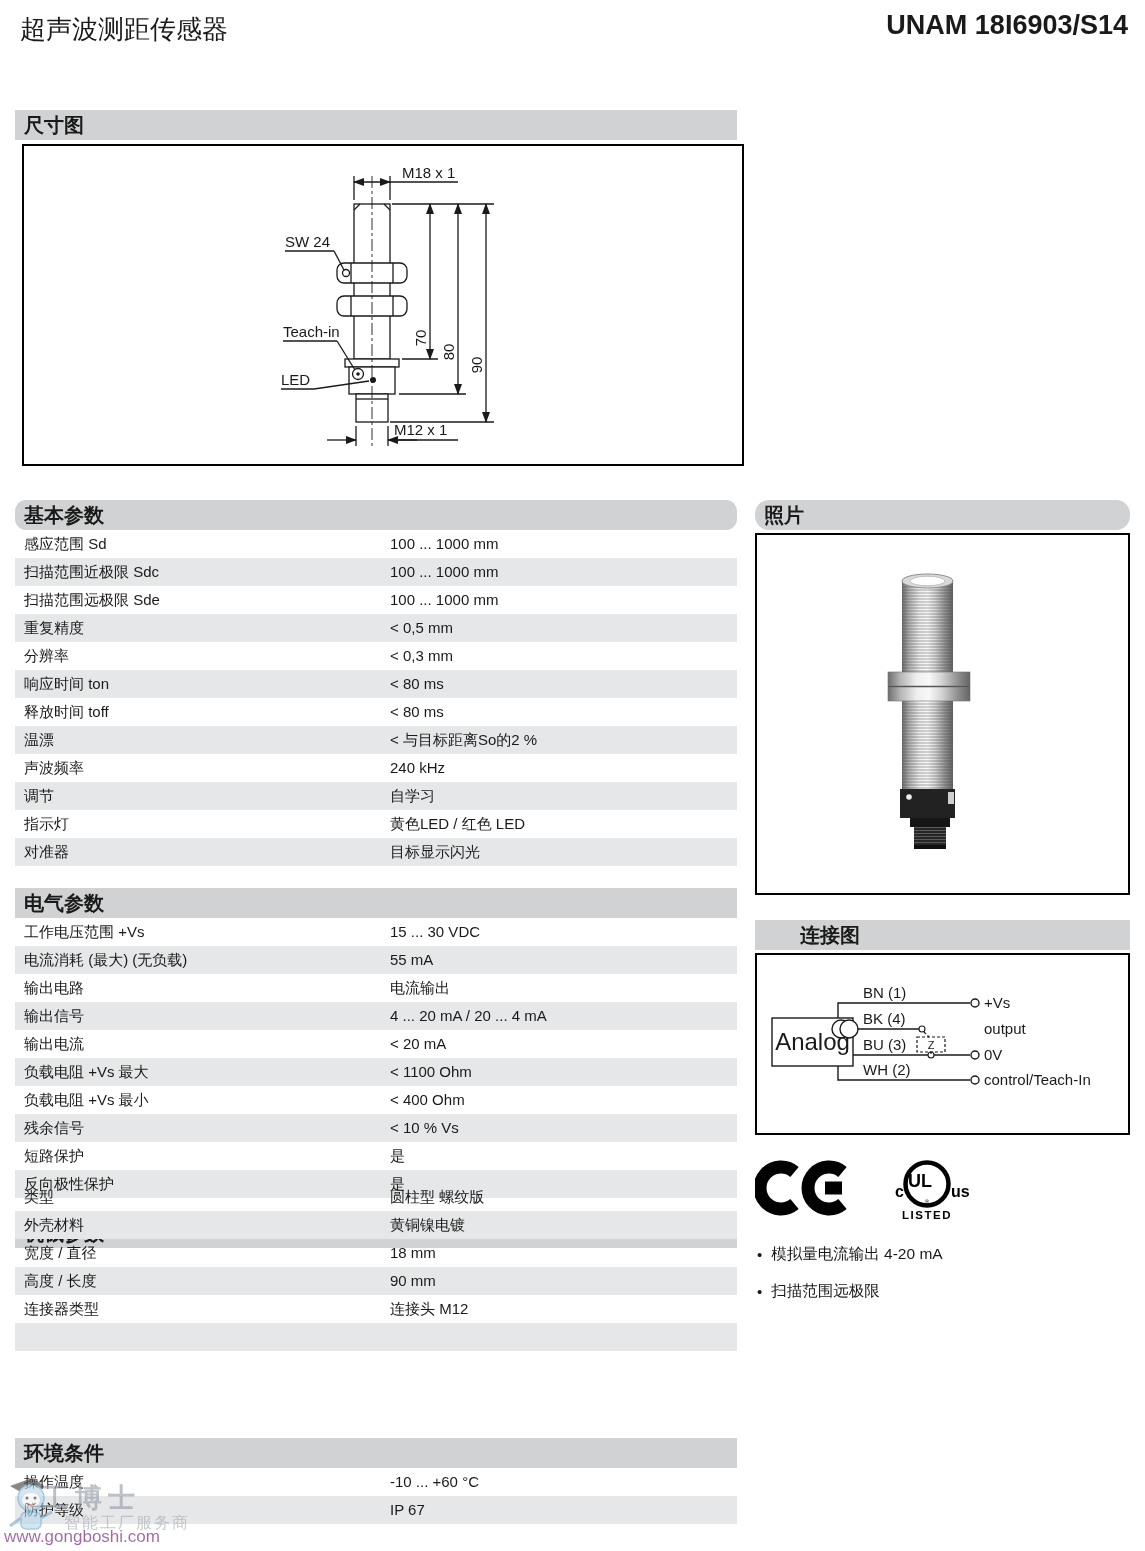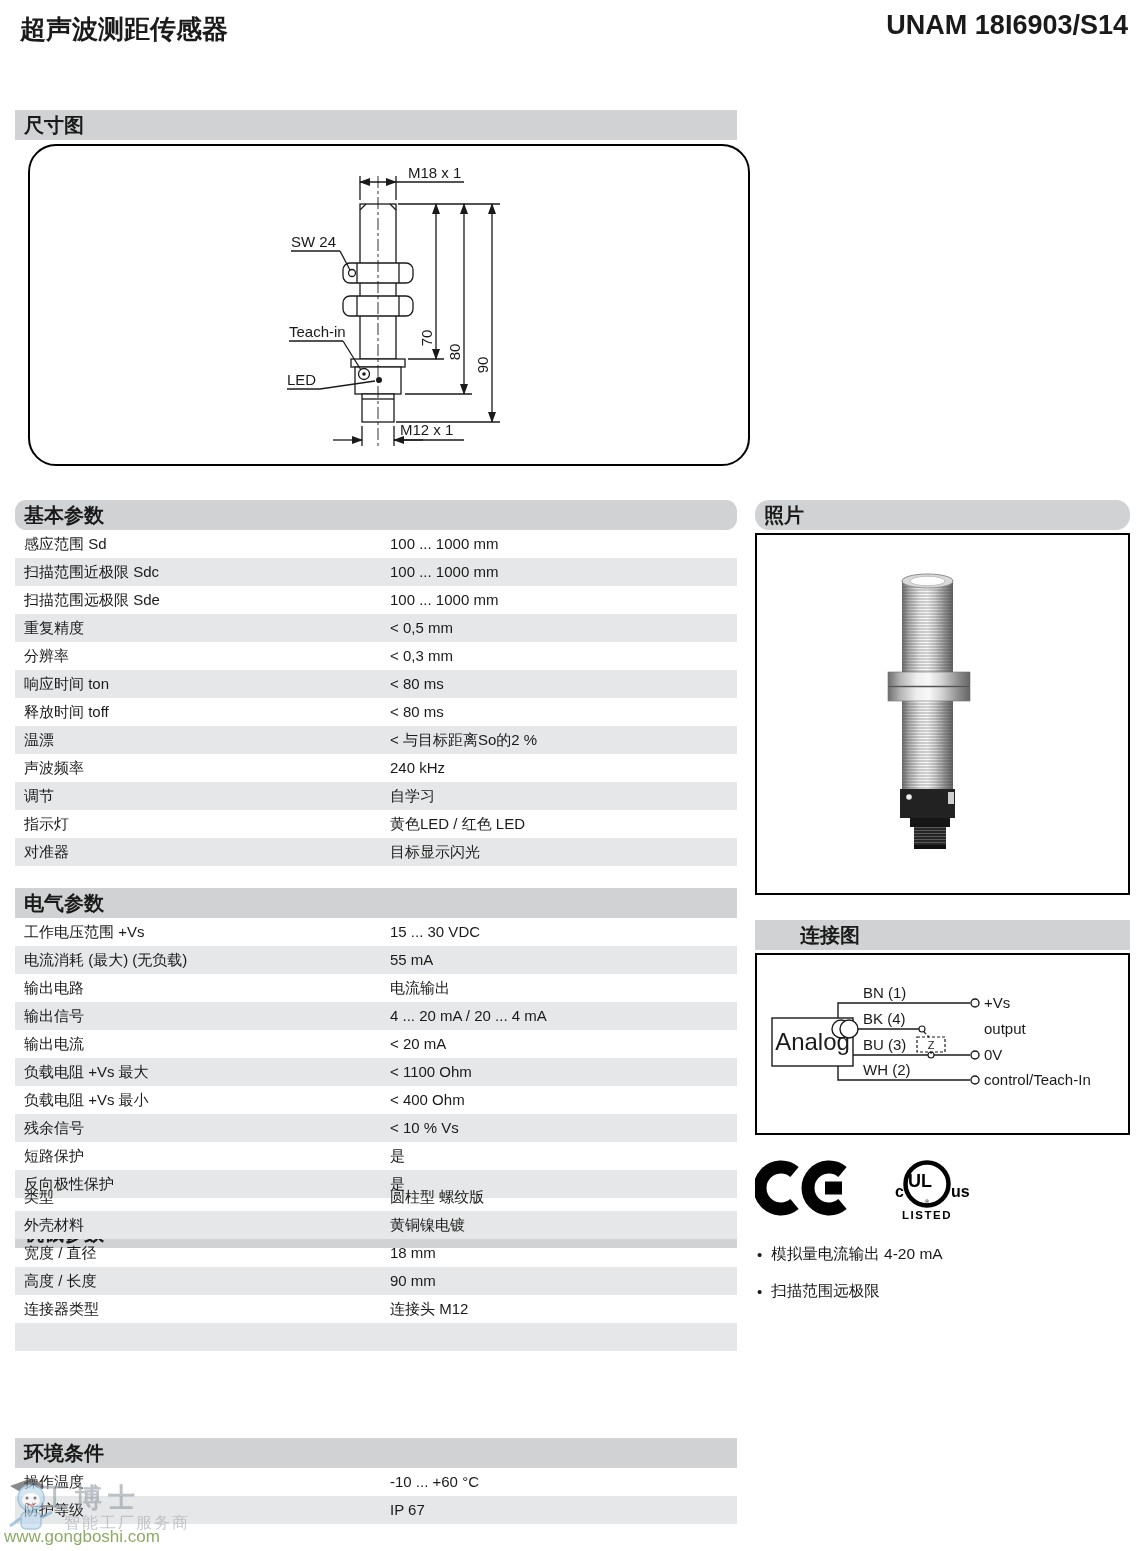--- a/index.html
+++ b/index.html
@@ -1,45 +1,45 @@
 <!DOCTYPE html>
 <html><head>
 <meta charset="utf-8">
 <style>
   html,body{margin:0;padding:0;background:#fff;}
   .page{position:relative;width:1145px;height:1551px;background:#fff;overflow:hidden;
         font-family:"Liberation Sans","DejaVu Sans",sans-serif;color:#1a1a1a;}
   .abs{position:absolute;}
-  .doc-title{left:20px;top:12px;font-size:26px;font-weight:bold;}
+  .doc-title{left:20px;top:12px;font-size:26px;font-weight:normal;}
   .product-code{right:17px;top:10px;font-size:27px;font-weight:bold;}
   .secbar{background:#d0d2d3;height:30px;line-height:31px;font-weight:bold;font-size:20px;
           padding-left:9px;box-sizing:border-box;}
   .framed{background:#fff;border:2px solid #000;box-sizing:border-box;}
   .ptable .row{display:flex;height:28px;line-height:28px;font-size:15px;}
   .ptable .row:nth-child(even){background:#e6e7e8;}
   .ptable .label{width:375px;padding-left:9px;box-sizing:border-box;white-space:nowrap;overflow:hidden;}
   .ptable .value{flex:1;white-space:nowrap;overflow:hidden;}
   .bullet-line{display:flex;align-items:center;font-size:15.5px;height:37px;}
   .bullet-dot{font-size:15px;margin-right:9px;}
   .wm-name{font-size:27px;font-weight:bold;color:#98a0a8;letter-spacing:6px;
            font-family:"DejaVu Serif","Liberation Serif",serif;}
   .wm-tagline{font-size:16px;color:#a7adb3;letter-spacing:2px;}
-  .wm-url{font-size:17px;color:#4d7c0f;}
+  .wm-url{font-size:17px;color:#701a75;}
   svg text{font-family:"Liberation Sans","DejaVu Sans",sans-serif;}
 </style>
 </head>
 <body>
 
 <div class="page">
 
   <div class="abs doc-title">超声波测距传感器</div>
   <div class="abs product-code">UNAM 18I6903/S14</div>
 
   <div class="abs secbar" style="left:15px;top:110px;width:722px;">尺寸图</div>
-  <div class="abs framed" style="left:28px;top:144px;width:722px;height:322px;border-radius:28px;">
+  <div class="abs framed" style="left:22px;top:144px;width:722px;height:322px;">
     <svg width="718" height="318" viewBox="0 0 718 318">
       <defs>
         <marker id="ah" markerWidth="11" markerHeight="8" refX="10" refY="4" orient="auto-start-reverse" markerUnits="userSpaceOnUse">
           <path d="M0,0 L11,4 L0,8 z" fill="#1a1a1a"></path>
         </marker>
       </defs>
       <g stroke="#1a1a1a" stroke-width="1.3" fill="none">
 
         <rect x="330" y="58" width="36" height="155" fill="#fff"></rect>
         <line x1="330" y1="64" x2="336" y2="58"></line>

